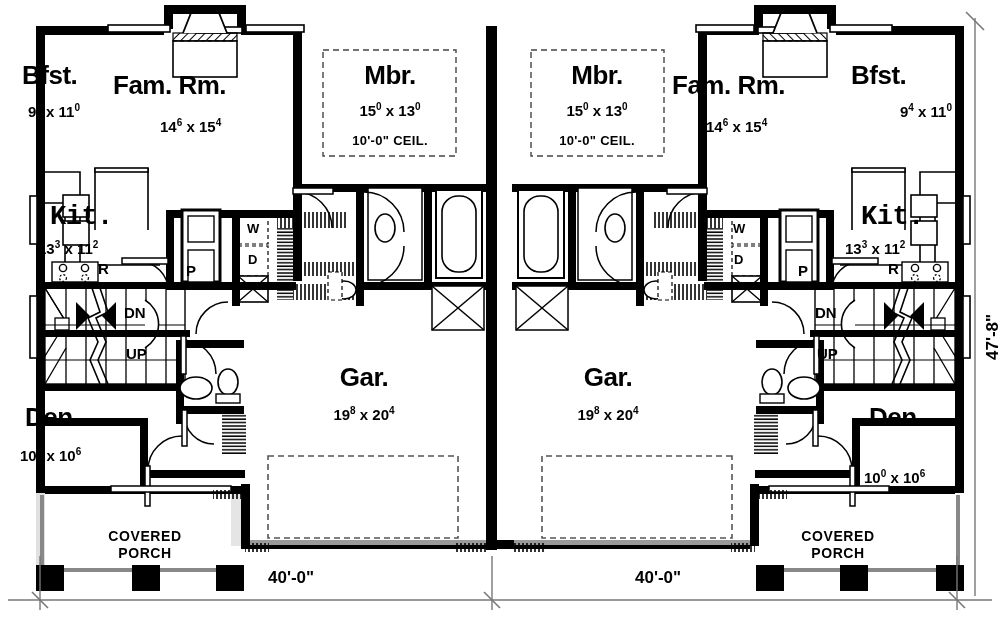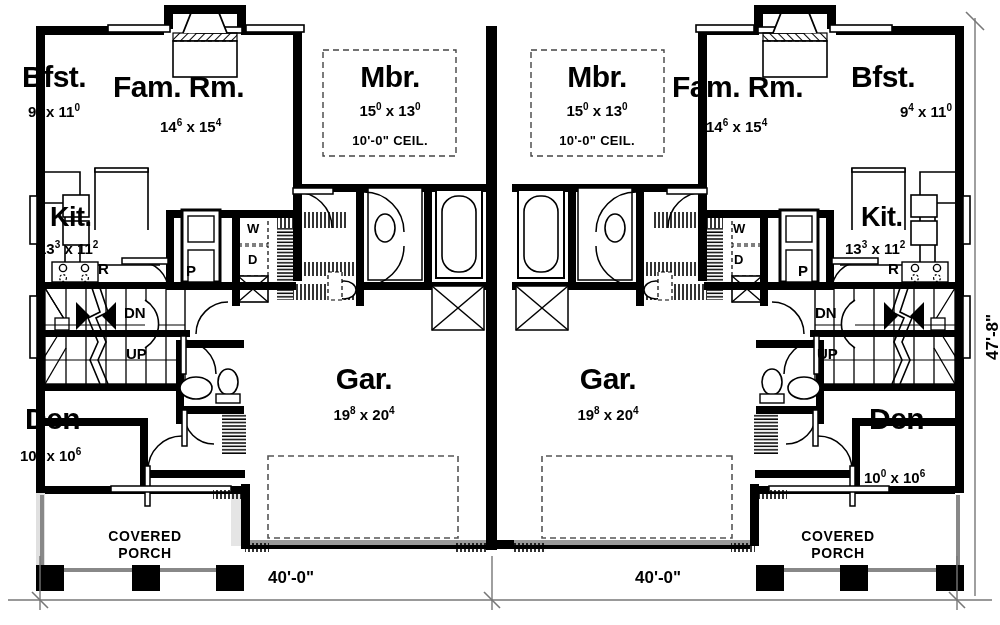--- a/index.html
+++ b/index.html
@@ -1,22 +1,22 @@
 <!DOCTYPE html>
 <html><head>
 <meta charset="utf-8">
 <style>
   html,body{margin:0;padding:0;background:#fff;}
   body{width:1000px;height:625px;overflow:hidden;
        font-family:"Liberation Sans",sans-serif;color:#000;}
   #stage{position:relative;width:1000px;height:625px;background:#fff;}
   svg{display:block;}
   .lbl{position:absolute;white-space:nowrap;line-height:1;}
-  .room{font-weight:bold;font-size:30px;letter-spacing:-0.5px;}
-  .room.small{font-size:27px;}
+  .room{font-weight:bold;font-size:26px;letter-spacing:-0.5px;}
+  .room.small{font-size:27px;font-family:Liberation Mono, monospace;}
   .dim{font-weight:bold;font-size:15px;letter-spacing:0px;}
   .dim sup{font-size:10px;vertical-align:super;font-weight:bold;}
   .ceil{font-weight:bold;font-size:13px;letter-spacing:0.3px;}
   .tag{font-weight:bold;font-size:15px;}
   .tagsm{font-weight:bold;font-size:13px;}
   .porch{font-weight:bold;font-size:14px;letter-spacing:0.6px;text-align:right;}
   .ovdim{font-weight:bold;font-size:17px;}
   .vdim{font-weight:bold;font-size:17px;transform:rotate(-90deg);transform-origin:left top;}
   .ctr{transform:translateX(-50%);}
 </style>

